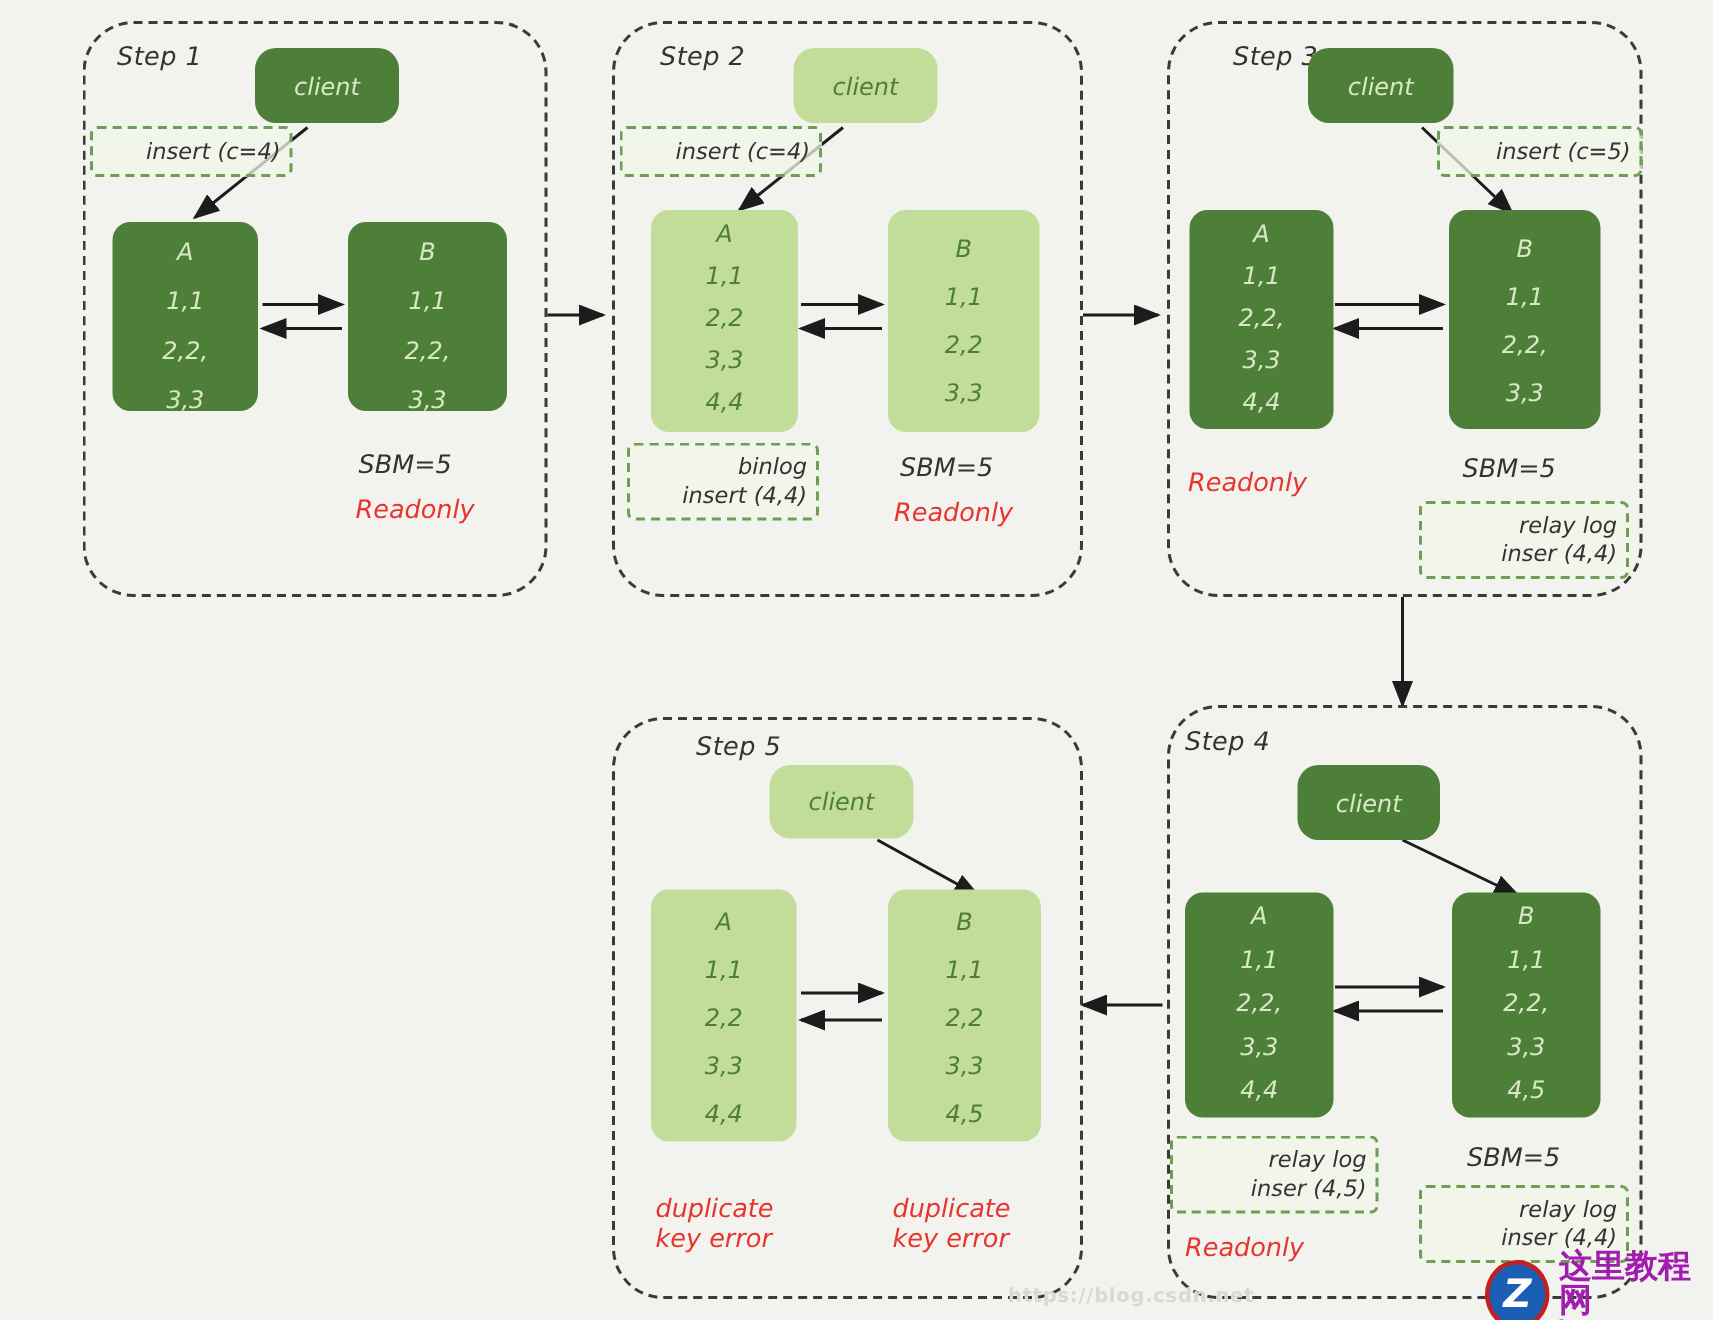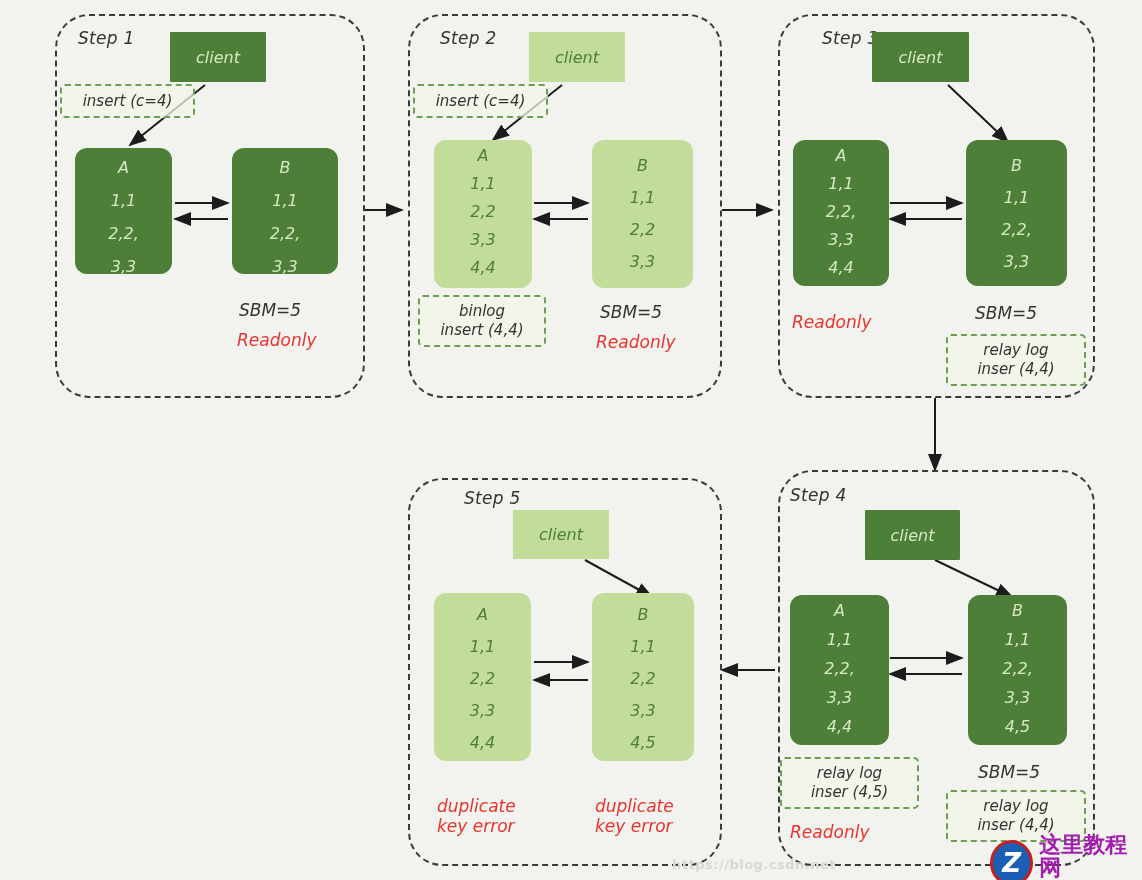--- a/index.html
+++ b/index.html
@@ -63,21 +63,21 @@
   }
   .node-line {
     font-size: 16px;
     font-style: italic;
     line-height: 1;
     white-space: nowrap;
   }
 
   .client-box {
     position: absolute;
-    border-radius: 1px;
+    border-radius: 14px;
     display: flex;
     align-items: center;
     justify-content: center;
     box-sizing: border-box;
   }
   .client-box.dark { background: #4e7f38; }
   .client-box.light { background: #c2dd99; }
   .client-box.dark .client-label { color: #d6e8c4; }
   .client-box.light .client-label { color: #4e7f38; }
   .client-label {
@@ -88,21 +88,21 @@
 
   
   .dashbox {
     position: absolute;
     border: 2px dashed #6d9e54;
     border-radius: 5px;
     background: rgba(240,245,232,0.75);
     box-sizing: border-box;
     display: flex;
     flex-direction: column;
-    align-items: center;
+    align-items: flex-end;
     justify-content: center;
     padding: 2px 6px;
   }
   .dashbox-line {
     font-size: 15px;
     color: #333;
     font-style: italic;
     line-height: 1.25;
     white-space: nowrap;
   }
@@ -269,20 +269,23 @@
   <div class="caption plain" style="left:600px; top:302px;">SBM=5</div>
   <div class="caption red" style="left:596px; top:332px;">Readonly</div>
 
   <div class="panel" style="left:778px; top:14px; width:317px; height:384px;"></div>
   <div class="panel-title" style="left:822px; top:28px;">Step 3</div>
 
   <div class="client-box dark" style="left:872px; top:32px; width:97px; height:50px;">
     <span class="client-label">client</span>
   </div>
 
+  <div class="dashbox" style="left:958px; top:84px; width:137px; height:34px;">
+    <span class="dashbox-line">insert (c=5)</span>
+  </div>
 
   <div class="node dark" style="left:793px; top:140px; width:96px; height:146px; padding-top:8px; gap:12px;">
     <span class="node-line">A</span>
     <span class="node-line">1,1</span>
     <span class="node-line">2,2,</span>
     <span class="node-line">3,3</span>
     <span class="node-line">4,4</span>
   </div>
   <div class="node dark" style="left:966px; top:140px; width:101px; height:146px; padding-top:18px; gap:16px;">
     <span class="node-line">B</span>

